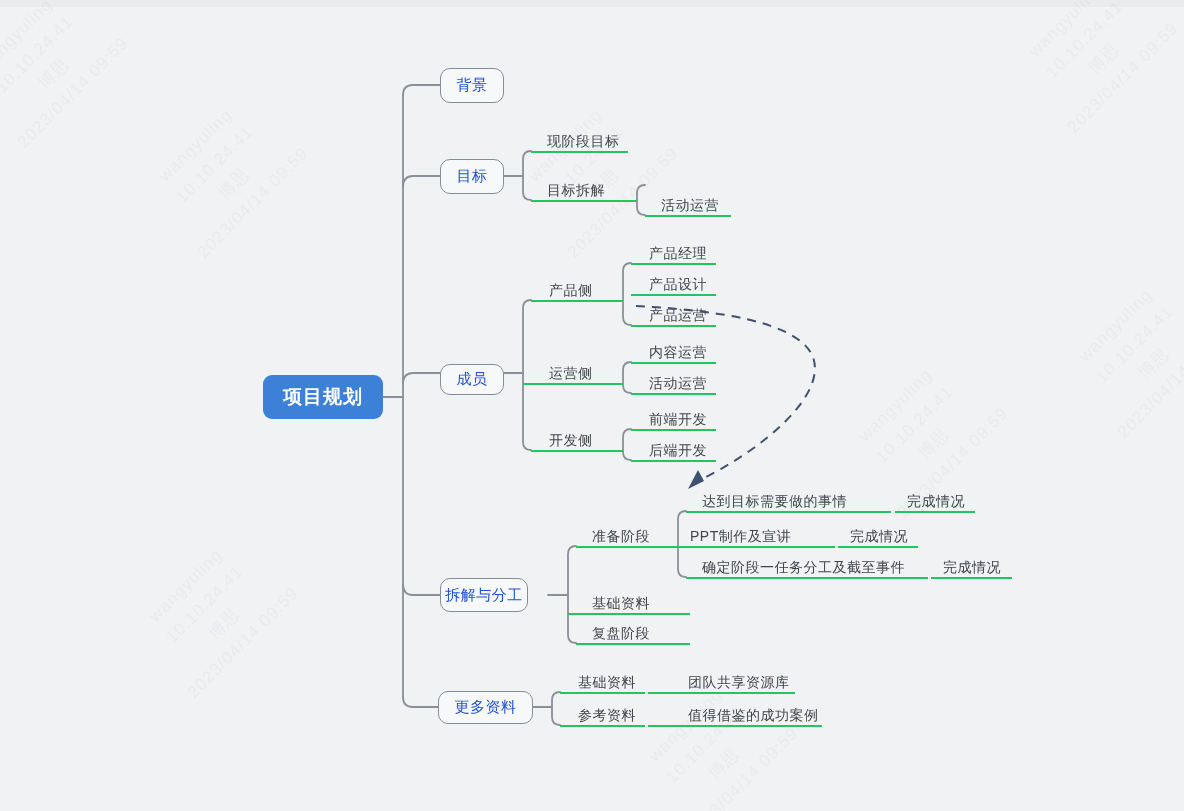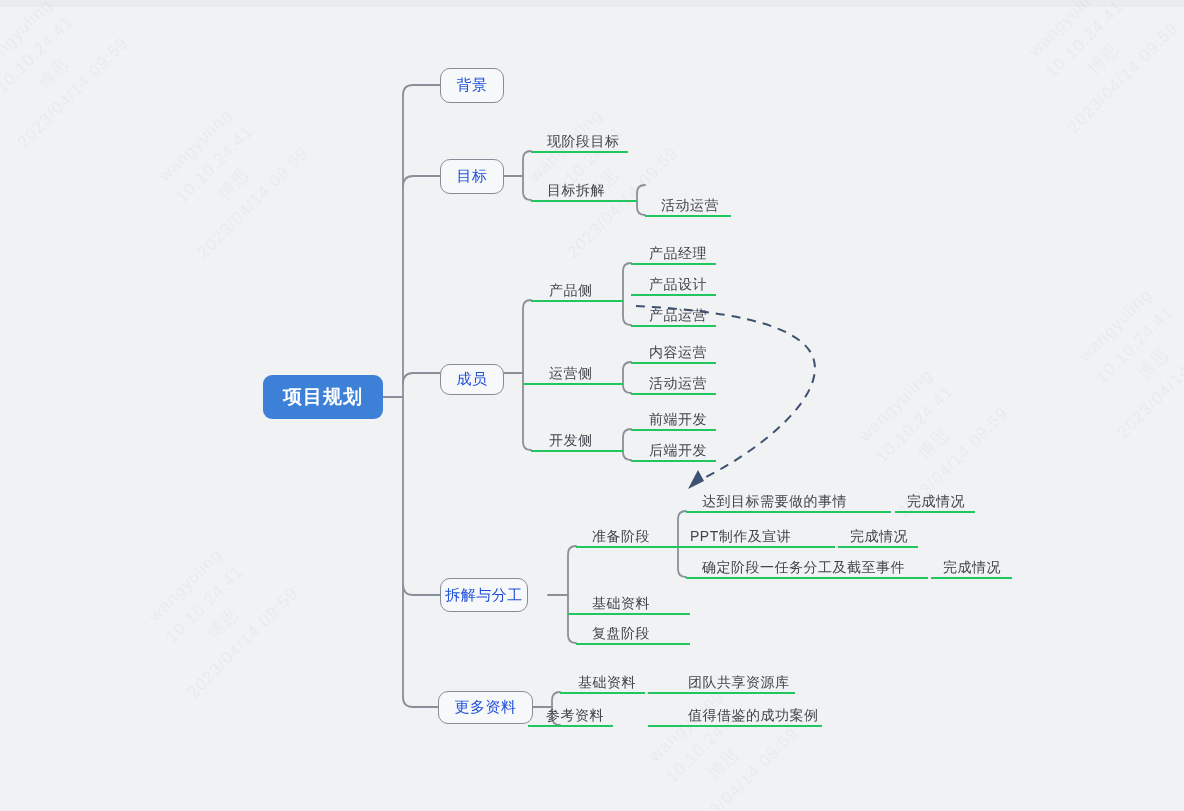--- a/index.html
+++ b/index.html
@@ -120,16 +120,16 @@
   <div class="line-topic" style="left:895px;top:489px;width:80px;padding-left:12px">完成情况</div>
   <div class="line-topic" style="left:678px;top:524px;width:157px;padding-left:12px">PPT制作及宣讲</div>
   <div class="line-topic" style="left:838px;top:524px;width:80px;padding-left:12px">完成情况</div>
   <div class="line-topic" style="left:686px;top:555px;width:242px;padding-left:16px">确定阶段一任务分工及截至事件</div>
   <div class="line-topic" style="left:931px;top:555px;width:81px;padding-left:12px">完成情况</div>
   <div class="line-topic" style="left:568px;top:591px;width:122px;padding-left:24px">基础资料</div>
   <div class="line-topic" style="left:576px;top:621px;width:114px;padding-left:16px">复盘阶段</div>
 
   <div class="line-topic" style="left:560px;top:670px;width:85px;padding-left:18px">基础资料</div>
   <div class="line-topic" style="left:648px;top:670px;width:147px;padding-left:40px">团队共享资源库</div>
-  <div class="line-topic" style="left:528px;top:703px;width:85px;padding-left:18px">参考资料</div>
+  <div class="line-topic" style="left:560px;top:703px;width:85px;padding-left:18px">参考资料</div>
   <div class="line-topic" style="left:648px;top:703px;width:174px;padding-left:40px">值得借鉴的成功案例</div>
 
 </div>
 
 </body></html>

